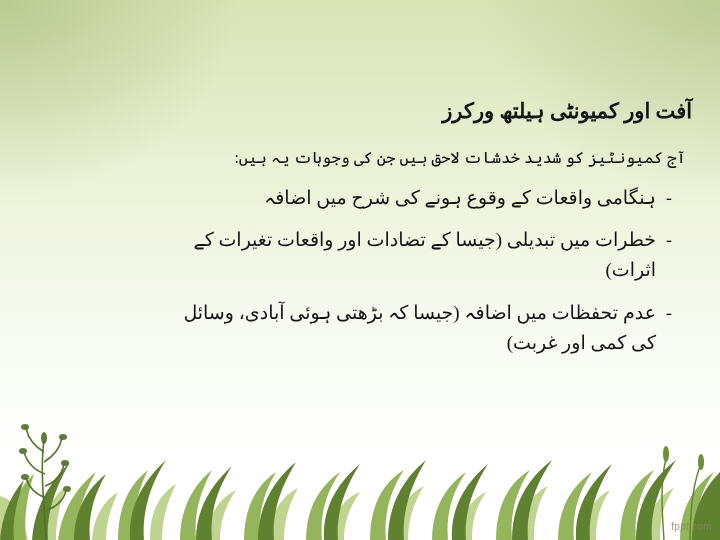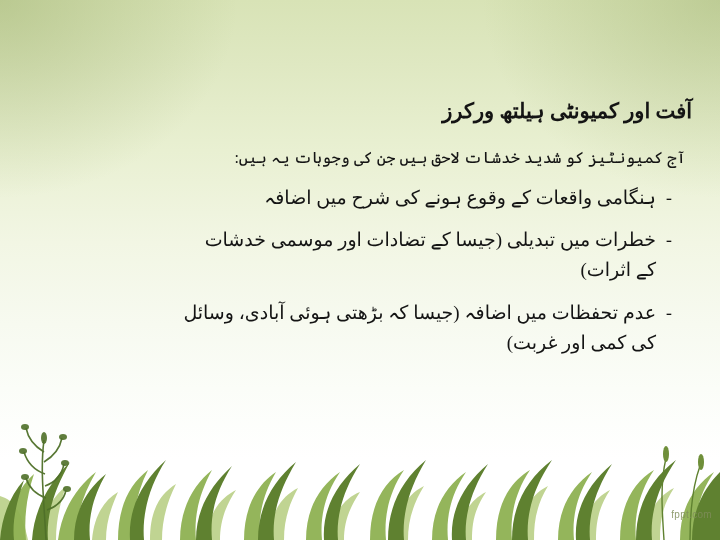--- a/index.html
+++ b/index.html
@@ -107,21 +107,21 @@
     pointer-events: none;
   }
   .grass-layer svg {
     display: block;
     width: 720px;
     height: 140px;
   }
   .watermark {
     position: absolute;
     right: 8px;
-    bottom: 20px;
+    bottom: 8px;
     font-family: "Liberation Sans", sans-serif;
     font-size: 10px;
     color: #7f8d5a;
     opacity: 0.85;
     letter-spacing: 0.3px;
   }
 </style>
 </head>
 <body>
 
@@ -136,21 +136,21 @@
 
     <p class="subtitle">آج کمیونٹیز کو شدید خدشات لاحق ہیں جن کی وجوہات یہ ہیں:</p>
 
     <ul class="bullets">
       <li class="bullet">
         <span class="dash">ـ</span>
         <span class="bullet-text">ہنگامی واقعات کے وقوع ہونے کی شرح میں اضافہ</span>
       </li>
       <li class="bullet">
         <span class="dash">ـ</span>
-        <span class="bullet-text">خطرات میں تبدیلی (جیسا کے تضادات اور موسمی خدشات کے اثرات)</span>
+        <span class="bullet-text">خطرات میں تبدیلی (جیسا کے تضادات اور واقعات تغیرات کے اثرات)</span>
       </li>
       <li class="bullet">
         <span class="dash">ـ</span>
         <span class="bullet-text">عدم تحفظات میں اضافہ (جیسا کہ بڑھتی ہوئی آبادی، وسائل کی کمی اور غربت)</span>
       </li>
     </ul>
 
   </div>
 
   <div class="grass-layer">

